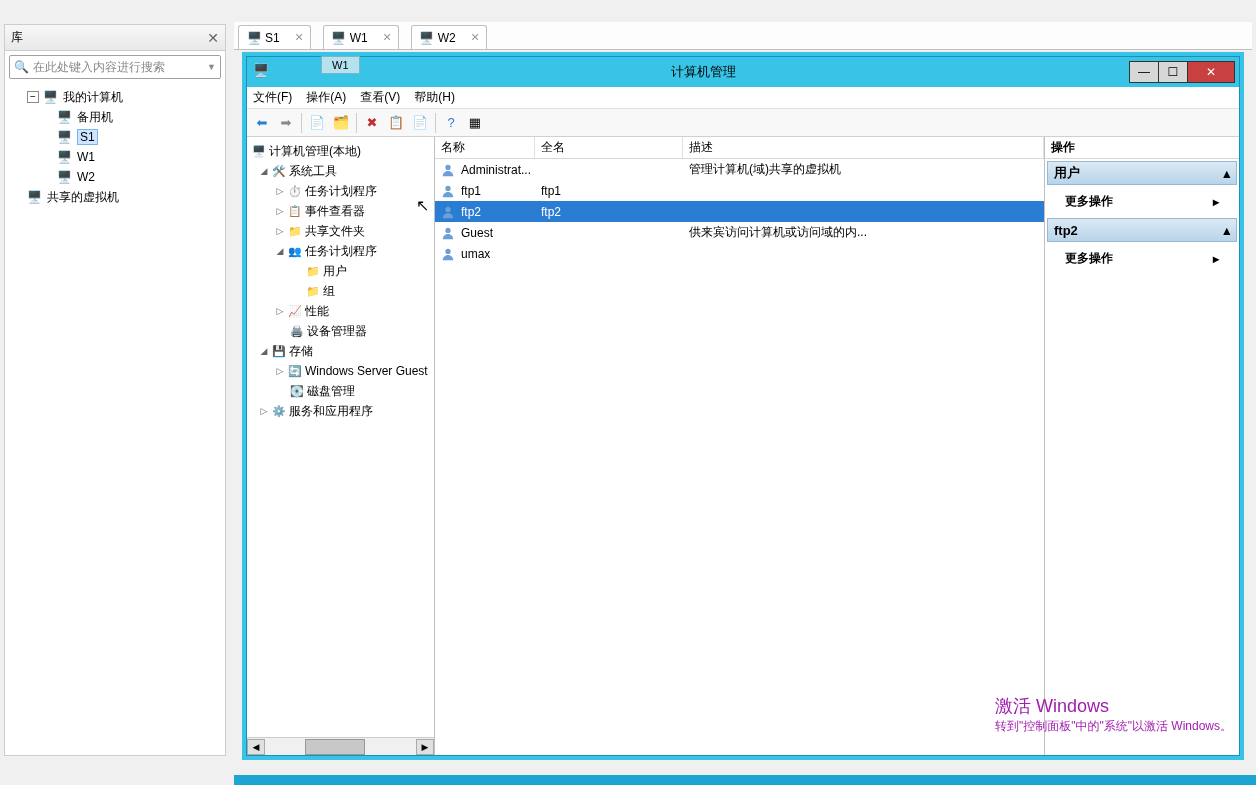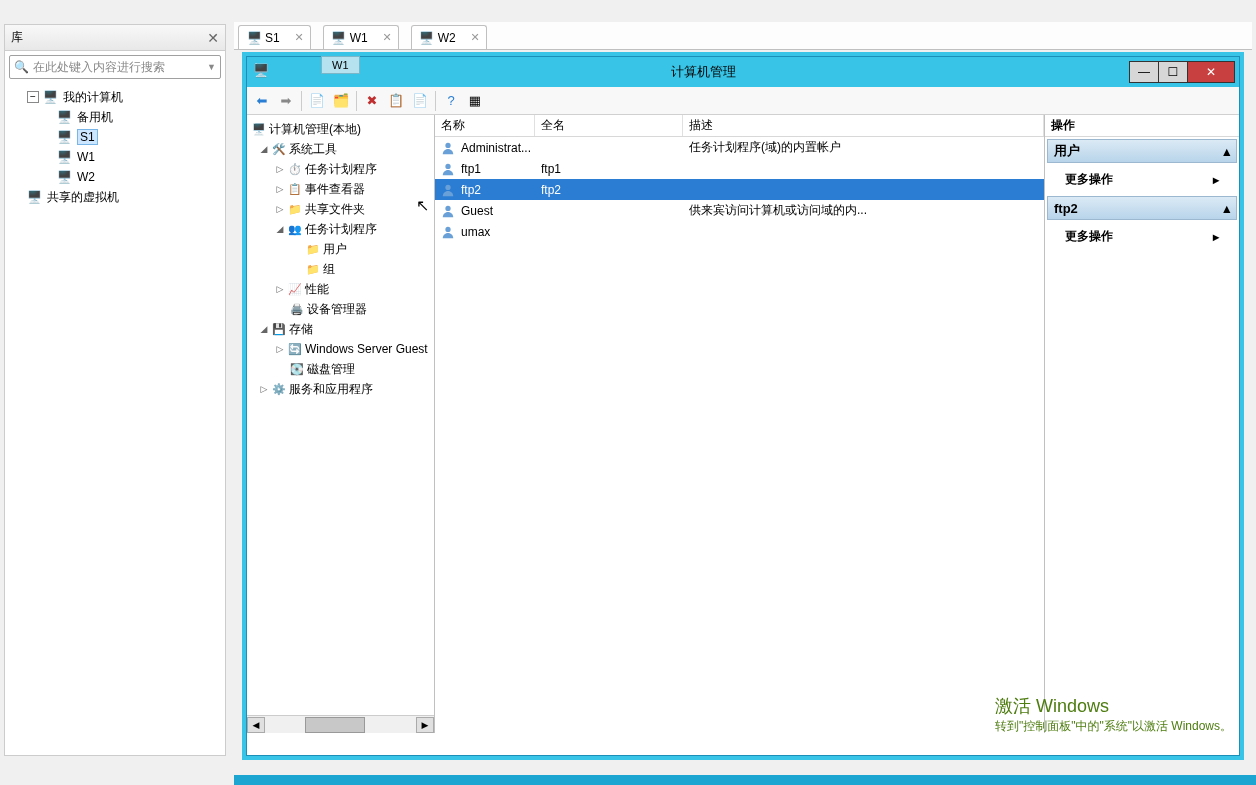--- a/index.html
+++ b/index.html
@@ -57,21 +57,21 @@
 .list-rows .lrow { height: 21px; display: flex; align-items: center; }
 .list-rows .lrow.sel { background: #2b7cd3; color: #fff; }
 .list-rows .lcell { padding: 0 6px; overflow: hidden; white-space: nowrap; text-overflow: ellipsis; display:flex; align-items:center; gap:6px;}
 .uicon { width:14px; height:14px; display:inline-block; }
 
 .win-actions { width: 194px; font-size: 12px; font-weight: bold; }
 .act-head { height: 22px; border-bottom: 1px solid #d8d8d8; padding: 0 6px; display: flex; align-items: center; background:#fff;}
 .act-section { height: 24px; background: linear-gradient(#dbeaf5,#b8d4ea); border: 1px solid #9cb8d0; margin: 2px; padding: 0 6px; display: flex; align-items: center; justify-content: space-between; font-size: 13px;}
 .act-item { padding: 6px 20px; display:flex; align-items:center; justify-content:space-between;}
 
-.watermark { position:absolute; right:24px; bottom:50px; color:#4d7c0f; font-size:18px; text-align:left; pointer-events:none;}
+.watermark { position:absolute; right:24px; bottom:50px; color:#a21caf; font-size:18px; text-align:left; pointer-events:none;}
 .watermark .sub { font-size:12px; }
 
 .cursor-arrow { position:absolute; left:416px; top:196px; font-size:16px; pointer-events:none; color:#000;}
 
 .taskbar-hint { position:absolute; bottom:0; left:234px; right:0; height:10px; background:#1ca5d0;}
 
 svg.user-svg { width:14px; height:14px; }
 </style>
 </head>
 <body>
@@ -136,20 +136,26 @@
 <div class="win">
   <div class="win-titlebar">
     <span class="win-title-badge">W1</span>
     <span class="wicon">🖥️</span>
     <span class="win-title">计算机管理</span>
     <div class="win-btns">
       <div class="win-btn min">—</div>
       <div class="win-btn max">☐</div>
       <div class="win-btn close">✕</div>
     </div>
+  </div>
+  <div class="win-menu">
+    <span>文件(F)</span>
+    <span>操作(A)</span>
+    <span>查看(V)</span>
+    <span>帮助(H)</span>
   </div>
   <div class="win-toolbar">
     <div class="tbtn" style="color:#2a7fd4;">⬅</div>
     <div class="tbtn" style="color:#888;">➡</div>
     <div class="tsep"></div>
     <div class="tbtn">📄</div>
     <div class="tbtn">🗂️</div>
     <div class="tsep"></div>
     <div class="tbtn" style="color:#c03030;">✖</div>
     <div class="tbtn">📋</div>
@@ -245,21 +251,21 @@
       <div class="list-rows" id="list-rows">
           <div class="lrow">
             <div class="lcell" style="width:100px;">
               <span class="uicon"><svg class="user-svg" viewBox="0 0 16 16">
                   <circle cx="8" cy="5" r="3" fill="#6aa0d8"></circle>
                   <path d="M2 15c0-3.3 2.7-6 6-6s6 2.7 6 6" fill="#6aa0d8"></path>
                 </svg></span>
               <span>Administrat...</span>
             </div>
             <div class="lcell" style="width:148px;"></div>
-            <div class="lcell" style="flex:1;">任务计划程序(域)的内置帐户</div>
+            <div class="lcell" style="flex:1;">管理计算机(域)共享的虚拟机</div>
           </div>
           <div class="lrow">
             <div class="lcell" style="width:100px;">
               <span class="uicon"><svg class="user-svg" viewBox="0 0 16 16">
                   <circle cx="8" cy="5" r="3" fill="#6aa0d8"></circle>
                   <path d="M2 15c0-3.3 2.7-6 6-6s6 2.7 6 6" fill="#6aa0d8"></path>
                 </svg></span>
               <span>ftp1</span>
             </div>
             <div class="lcell" style="width:148px;">ftp1</div>

